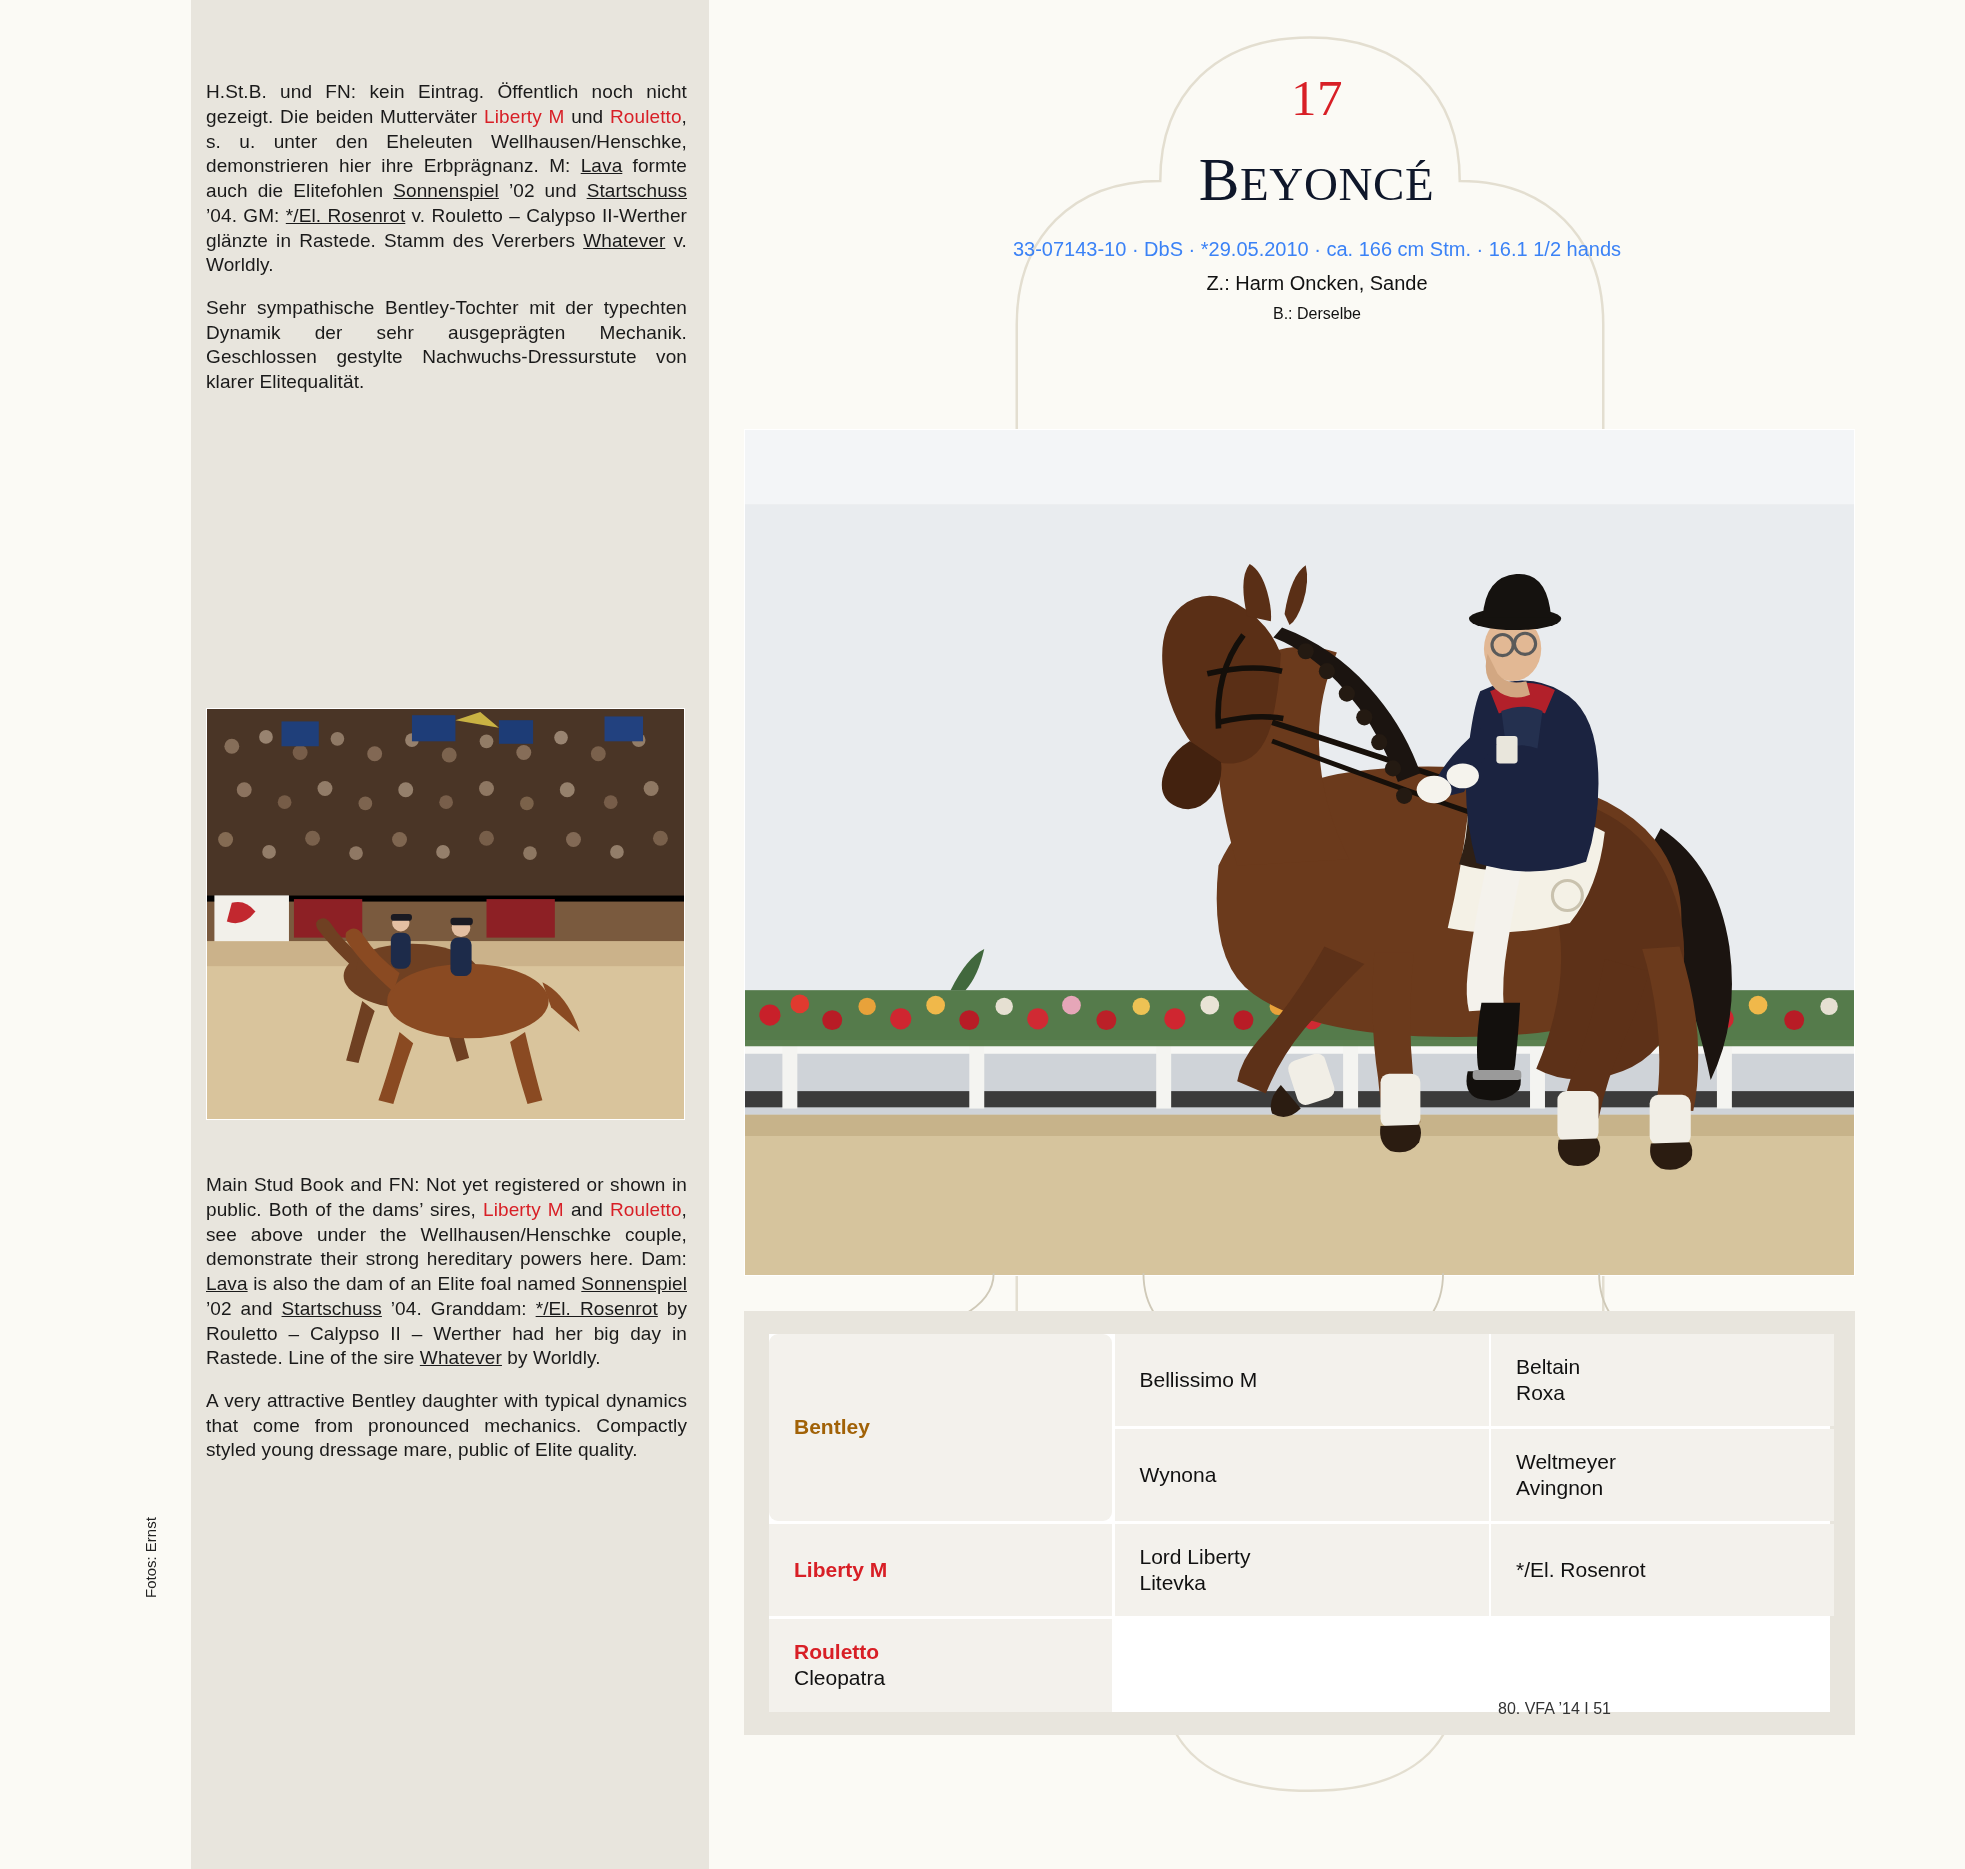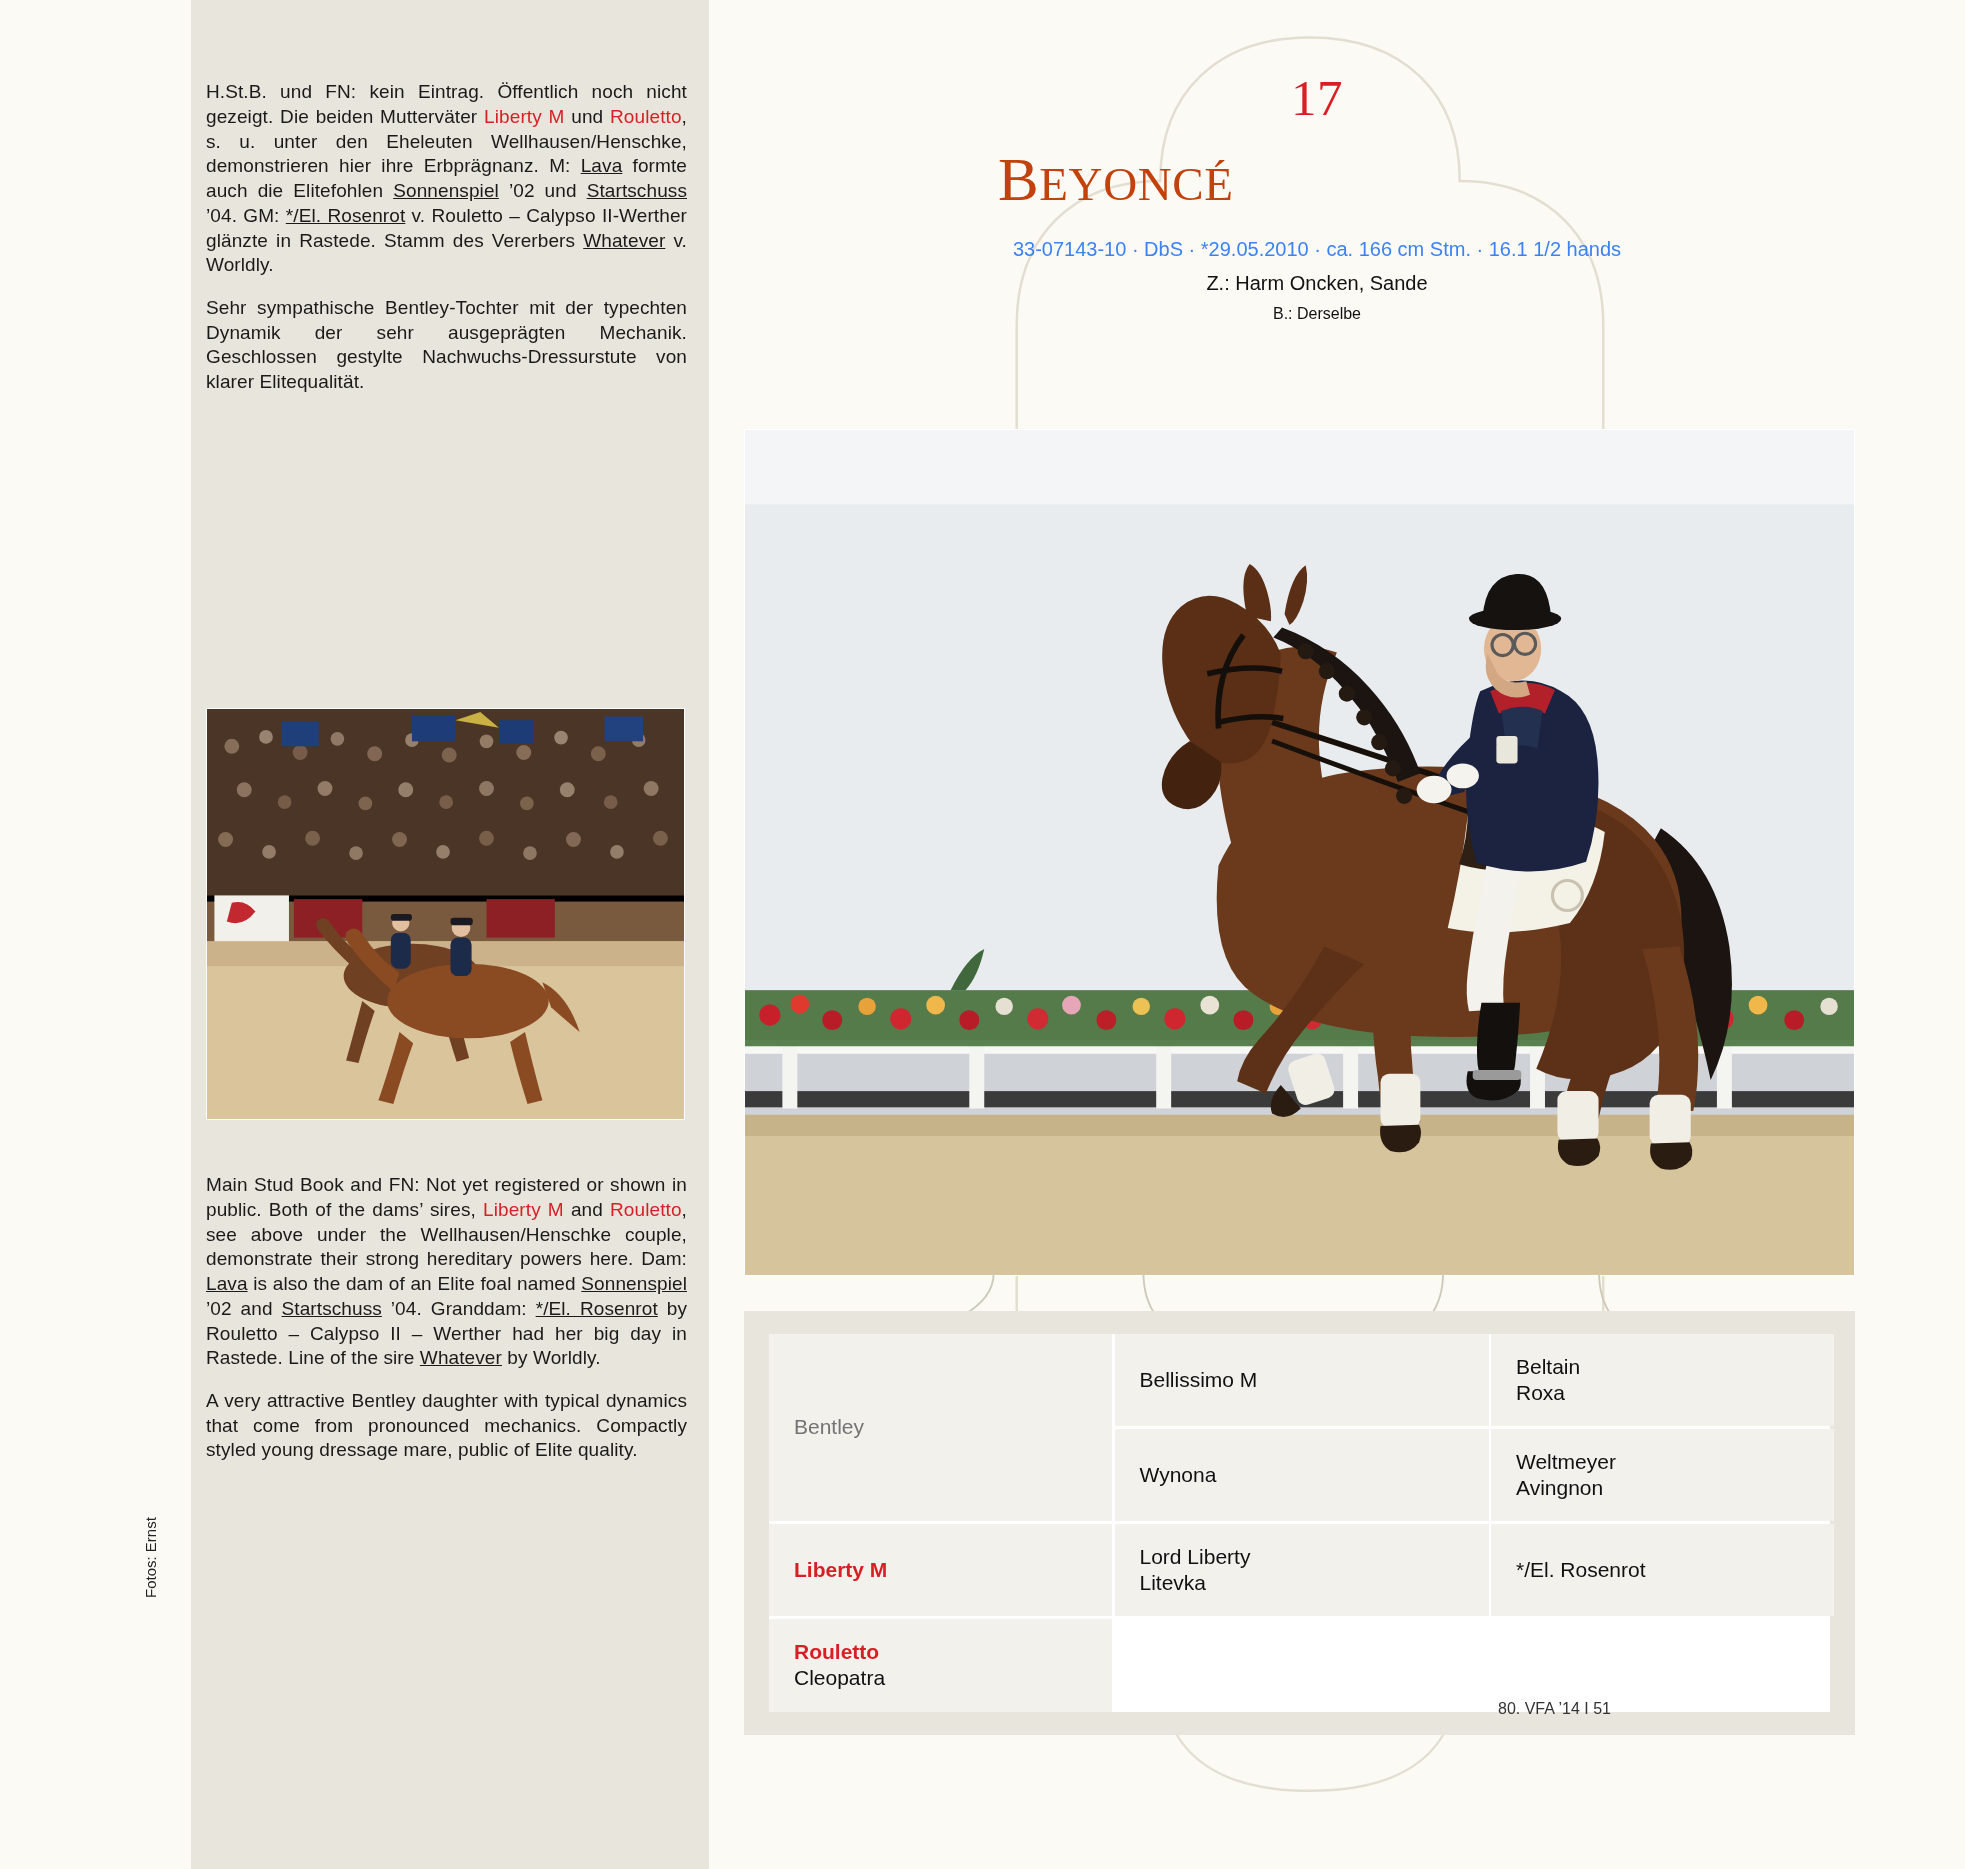--- a/index.html
+++ b/index.html
@@ -97,23 +97,24 @@
     font-family: "Liberation Serif", serif;
     font-size: 51px;
     color: #d81f26;
     letter-spacing: 0.6px;
   }
   .horse-name {
     position: absolute;
     left: 998px;
     top: 145px;
     width: 637px;
+    text-align: center;
     font-family: "Liberation Serif", serif;
     font-size: 47px;
-    color: #c2410c;
+    color: #0f172a;
     letter-spacing: 0.6px;
     font-variant: small-caps;
   }
   .horse-name .cap { font-size: 61px; }
   .ident-line {
     position: absolute;
     left: 818px;
     top: 238px;
     width: 998px;
     text-align: center;
@@ -180,21 +181,21 @@
     flex-direction: column;
     justify-content: center;
     padding-left: 25px;
     font-size: 21px;
     color: #111;
     box-sizing: border-box;
   }
   .cell.sire-col { grid-row: 1 / span 2; }
   .cell.dam-col  { grid-row: 3 / span 2; }
   .cell .l2 { margin-top: 2.5px; }
-  .cell.red-name { color: #737373; font-weight: normal; }
+  .cell.red-name { color: #a16207; font-weight: bold; border-radius: 9px; }
   .cell .nm-red { color: #d81f26; font-weight: bold; }
 
   
   .connector {
     position: absolute;
     stroke: #cfc9b8;
     stroke-width: 3;
     fill: none;
   }
 

